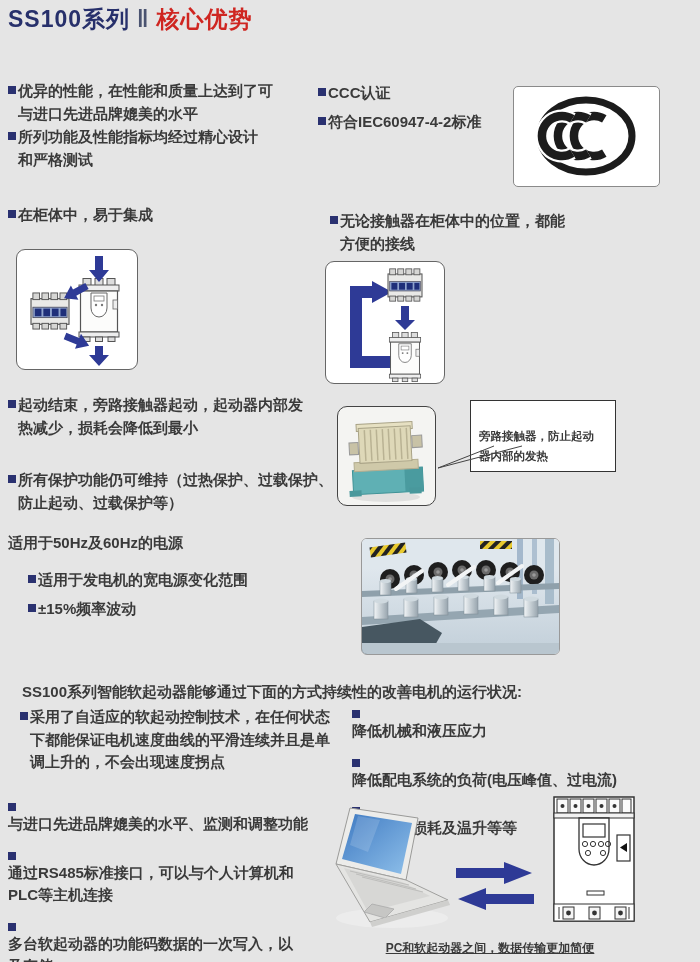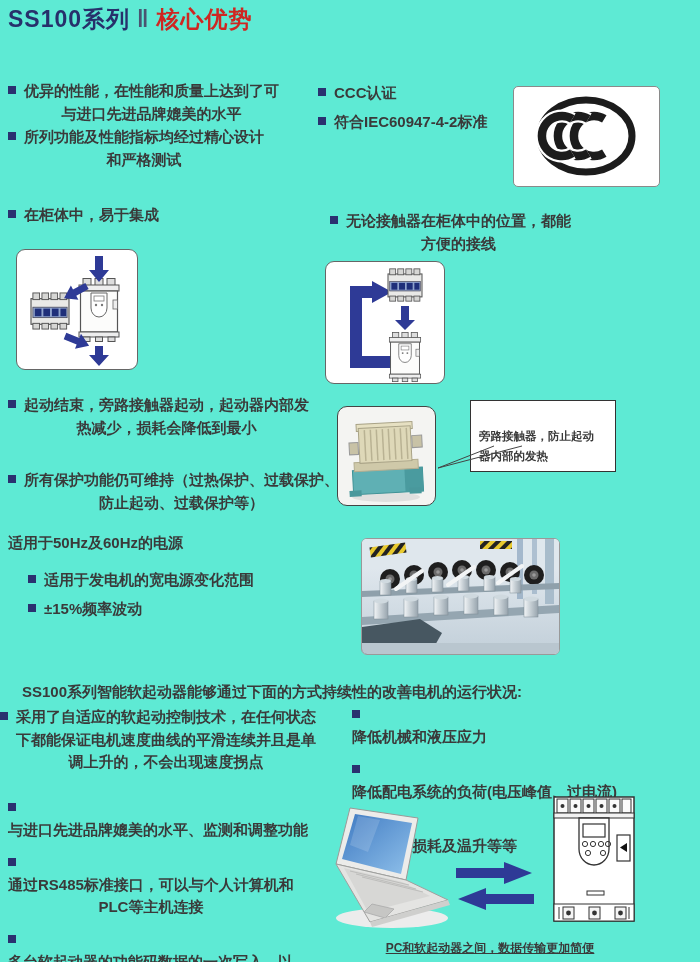--- a/index.html
+++ b/index.html
@@ -1,25 +1,25 @@
 <!DOCTYPE html>
 <html><head>
 <meta charset="utf-8">
 <style>
   html,body{margin:0;padding:0;background:#fff;}
-  .page{position:relative;width:700px;height:962px;background:#5eead4;overflow:hidden;
+  .page{position:relative;width:700px;height:962px;background:#e5e5e5;overflow:hidden;
         font-family:"Liberation Sans","DejaVu Sans",sans-serif;font-weight:bold;color:#3a3a3a;}
   .abs{position:absolute;}
   
   .title{font-size:23px;letter-spacing:1px;white-space:nowrap;}
   .t-series{color:#27306b;}
   .t-div{color:#4a5370;margin:0 7px;}
   .t-sub{color:#cf2621;}
   
-  .li{display:flex;gap:8px;align-items:flex-start;text-align:center;}
+  .li{display:flex;gap:2px;align-items:flex-start;}
   .sq{flex:none;width:8px;height:8px;background:#2a3170;margin-top:6px;}
   .li-t{font-size:15px;line-height:22.5px;white-space:pre-line;}
   .gap10 .li{margin-bottom:10px;flex-direction:column;}
   .gap6  .li{margin-bottom:6px;}
   .gap1  .li{margin-bottom:1px;}
   .heading{font-size:15px;line-height:22.5px;white-space:pre-line;}
   
   .imgbox{border:1px solid #666;border-radius:9px;overflow:hidden;background:#fff;}
   .photobox{border:1px solid #999;border-radius:6px;overflow:hidden;background:#eef2f5;}
   .callout{border:1px solid #333;background:#fff;padding:5px 8px;font-size:11.5px;line-height:20px;white-space:pre-line;}
@@ -340,21 +340,21 @@
           <line x1="86" y1="46" x2="112" y2="28"></line>
           <line x1="136" y1="44" x2="160" y2="27"></line>
       </g>
       <polygon points="0,88 58,80 80,94 68,115 0,115" fill="#475761"></polygon>
       <rect x="0" y="104" width="197" height="11" fill="#b9c6cf"></rect>
     </svg>
   </div>
 
   <div class="abs heading" style="left:6px;top:681px;width:690px;margin-left:16px;">SS100系列智能软起动器能够通过下面的方式持续性的改善电机的运行状况:</div>
 
-  <div class="abs" style="left:0;top:706px;width:342px;">
+  <div class="abs" style="left:20px;top:706px;width:342px;">
     <div class="li">
       <span class="sq"></span>
       <span class="li-t">采用了自适应的软起动控制技术，在任何状态
 下都能保证电机速度曲线的平滑连续并且是单
 调上升的，不会出现速度拐点</span>
     </div>
   </div>
 
   <div class="abs gap10" style="left:352px;top:704px;width:345px;">
     <div class="li">

